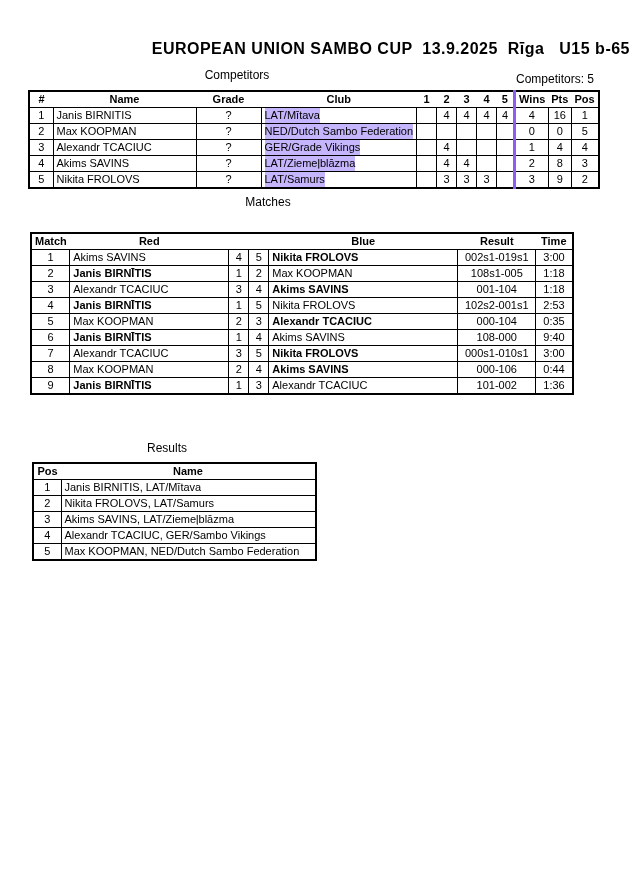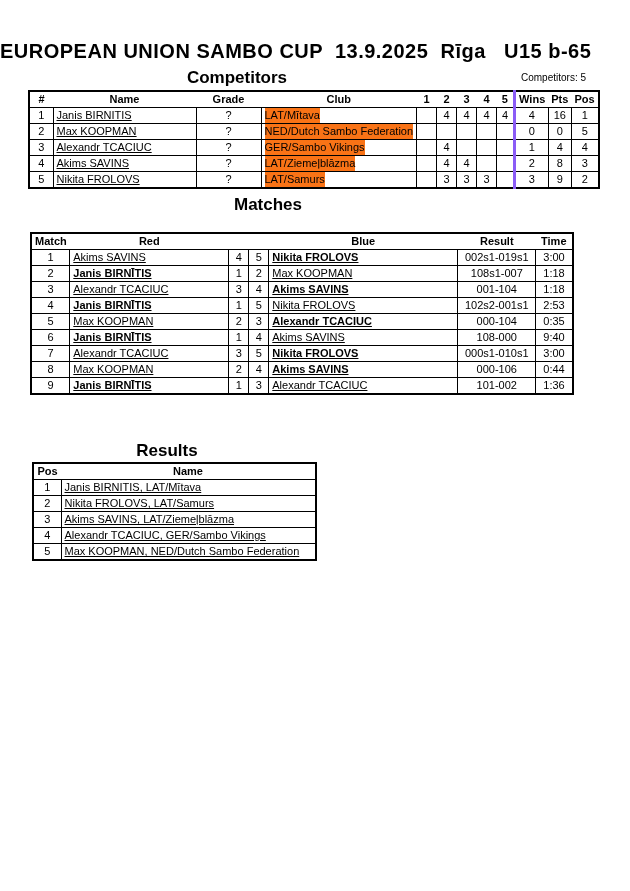--- a/index.html
+++ b/index.html
@@ -4,44 +4,44 @@
 <style>
   * { box-sizing: border-box; }
   html,body { margin:0; padding:0; }
   body {
     width:630px; height:891px; background:#ffffff; color:#000;
     font-family:"Liberation Sans", sans-serif; position:relative; overflow:hidden;
   }
   .abs { position:absolute; }
 
   #page-title {
-    top:40px; left:0; width:630px; text-align:left;
-    font-weight:bold; font-size:20px; white-space:pre; letter-spacing:0.5px;
-  }
-  .section-label { font-weight:bold; font-size:17px; transform:translateX(-50%); white-space:nowrap; }
+    top:40px; left:0; width:630px; text-align:right;
+    font-weight:bold; font-size:16px; white-space:pre; letter-spacing:0.5px;
+  }
+  .section-label { font-weight:normal; font-size:12px; transform:translateX(-50%); white-space:nowrap; }
   #competitors-label { top:68px; left:237px; }
   #matches-label     { top:195px; left:268px; }
   #results-label     { top:441px; left:167px; }
-  #competitors-count { top:72px; right:44px; font-size:10px; }
+  #competitors-count { top:72px; right:36px; font-size:12px; }
 
   table {
     border-collapse:collapse; table-layout:fixed;
     font-size:11px; background:#fff;
     border:2px solid #000;
   }
   td, th { height:16px; padding:0 3px; line-height:15px; overflow:visible; }
   td { border:1px solid #000; }
   th { border:0 solid #000; border-bottom:1px solid #000; font-weight:bold; text-align:center; white-space:nowrap; }
   th.thick-left, td.thick-left { border-left:3px solid #8b5cf6; }
 
   td.c { text-align:center; }
-  td.name-cell { text-align:left; white-space:nowrap;text-decoration:underline; }
+  td.name-cell { text-align:left; white-space:nowrap; }
   .overflow-label {
     display:inline-block; white-space:nowrap; position:relative; z-index:2;
-    background:#f97316; height:15px; line-height:15px;
+    background:#c4b5fd; height:15px; line-height:15px;
   }
   .winner { font-weight:bold; }
 
   #competitors-table { left:28px; top:90px; }
   #matches-table     { left:30px; top:232px;padding-left:20px; }
   #results-table     { left:32px; top:462px; }
 </style>
 </head>
 <body>
 
@@ -104,21 +104,21 @@
     <td class="c"></td>
     <td class="c"></td>
     <td class="c thick-left">0</td>
     <td class="c">0</td>
     <td class="c">5</td>
   </tr>
   <tr>
     <td class="c">3</td>
     <td class="name-cell">Alexandr TCACIUC</td>
     <td class="c">?</td>
-    <td class="name-cell"><span class="overflow-label">GER/Sambo Vikings</span></td>
+    <td class="name-cell"><span class="overflow-label">GER/Grade Vikings</span></td>
     <td class="c"></td>
     <td class="c">4</td>
     <td class="c"></td>
     <td class="c"></td>
     <td class="c"></td>
     <td class="c thick-left">1</td>
     <td class="c">4</td>
     <td class="c">4</td>
   </tr>
   <tr>
@@ -182,21 +182,21 @@
     <td class="name-cell winner">Nikita FROLOVS</td>
     <td class="c">002s1-019s1</td>
     <td class="c">3:00</td>
   </tr>
   <tr>
     <td class="c">2</td>
     <td class="name-cell winner">Janis BIRNĪTIS</td>
     <td class="c">1</td>
     <td class="c">2</td>
     <td class="name-cell">Max KOOPMAN</td>
-    <td class="c">108s1-007</td>
+    <td class="c">108s1-005</td>
     <td class="c">1:18</td>
   </tr>
   <tr>
     <td class="c">3</td>
     <td class="name-cell">Alexandr TCACIUC</td>
     <td class="c">3</td>
     <td class="c">4</td>
     <td class="name-cell winner">Akims SAVINS</td>
     <td class="c">001-104</td>
     <td class="c">1:18</td>

